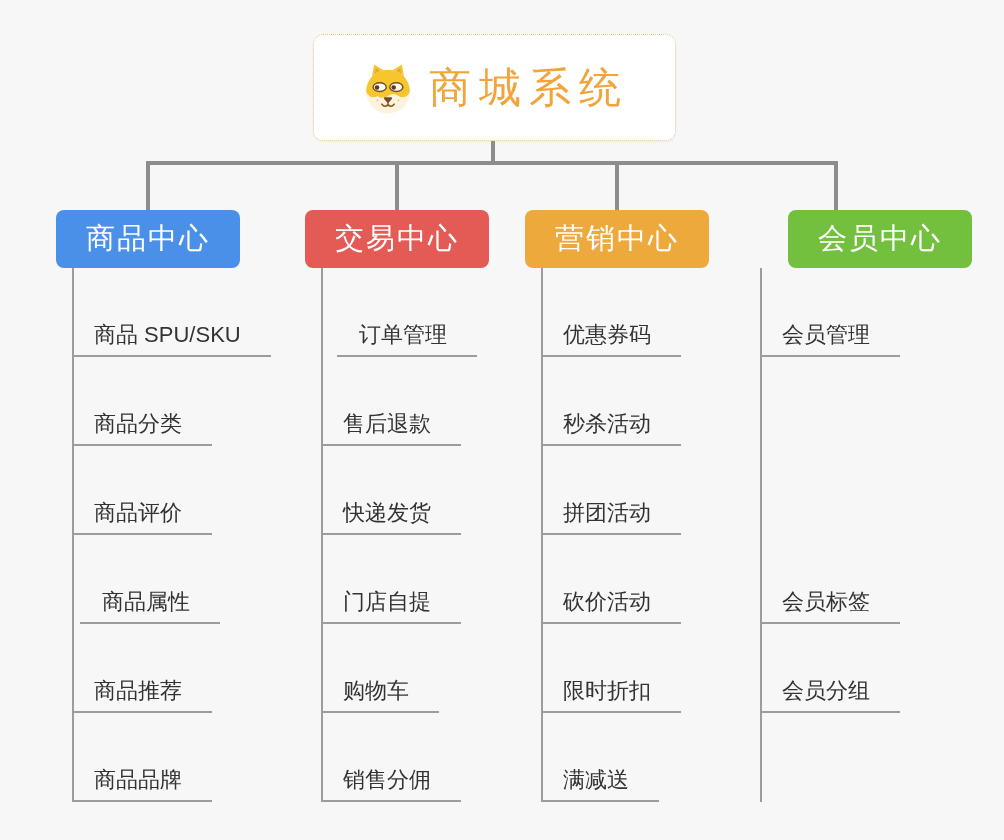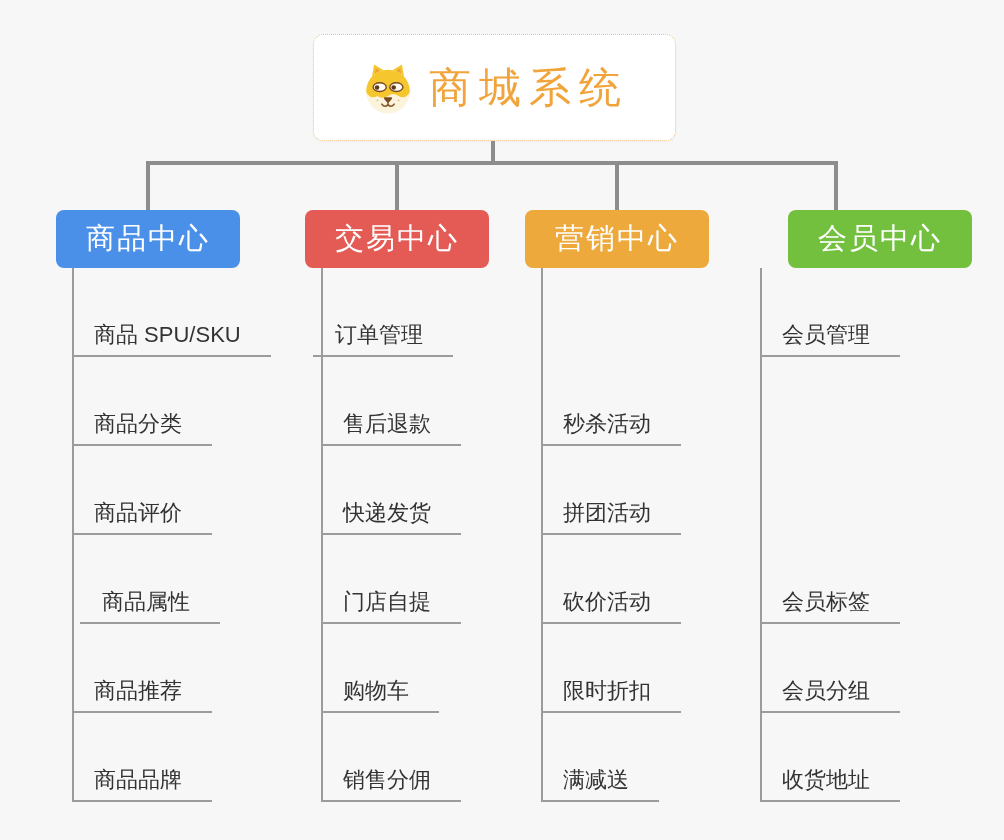--- a/index.html
+++ b/index.html
@@ -131,21 +131,21 @@
   </div>
 
   <div class="leaf" style="left: 72px; top: 766px;">
     <span>商品品牌</span>
   </div>
 <div class="line" style="left: 395px; top: 161px; width: 4px; height: 49px;"></div>
   <div class="branch-header" style="left: 305px; top: 210px; background: rgb(228, 90, 85);">
     <span>交易中心</span>
   </div>
 <div class="line thin" style="left: 321px; top: 268px; width: 2px; height: 534px;"></div>
-  <div class="leaf" style="left: 313px; top: 321px;">
+  <div class="leaf" style="left: 337px; top: 321px;">
     <span>订单管理</span>
   </div>
 
   <div class="leaf" style="left: 321px; top: 410px;">
     <span>售后退款</span>
   </div>
 
   <div class="leaf" style="left: 321px; top: 499px;">
     <span>快递发货</span>
   </div>
@@ -159,20 +159,23 @@
   </div>
 
   <div class="leaf" style="left: 321px; top: 766px;">
     <span>销售分佣</span>
   </div>
 <div class="line" style="left: 615px; top: 161px; width: 4px; height: 49px;"></div>
   <div class="branch-header" style="left: 525px; top: 210px; background: rgb(237, 169, 59);">
     <span>营销中心</span>
   </div>
 <div class="line thin" style="left: 541px; top: 268px; width: 2px; height: 534px;"></div>
+  <div class="leaf" style="left: 541px; top: 321px;">
+    <span>优惠券码</span>
+  </div>
 
   <div class="leaf" style="left: 541px; top: 410px;">
     <span>秒杀活动</span>
   </div>
 
   <div class="leaf" style="left: 541px; top: 499px;">
     <span>拼团活动</span>
   </div>
 
   <div class="leaf" style="left: 541px; top: 588px;">
@@ -198,16 +201,13 @@
 
 
   <div class="leaf" style="left: 760px; top: 588px;">
     <span>会员标签</span>
   </div>
 
   <div class="leaf" style="left: 760px; top: 677px; text-align: center;">
     <span>会员分组</span>
   </div>
 
-  <div class="leaf" style="left: 760px; top: 766px;">
-    <span>收货地址</span>
-  </div>
 </div>
 
 </body></html>

